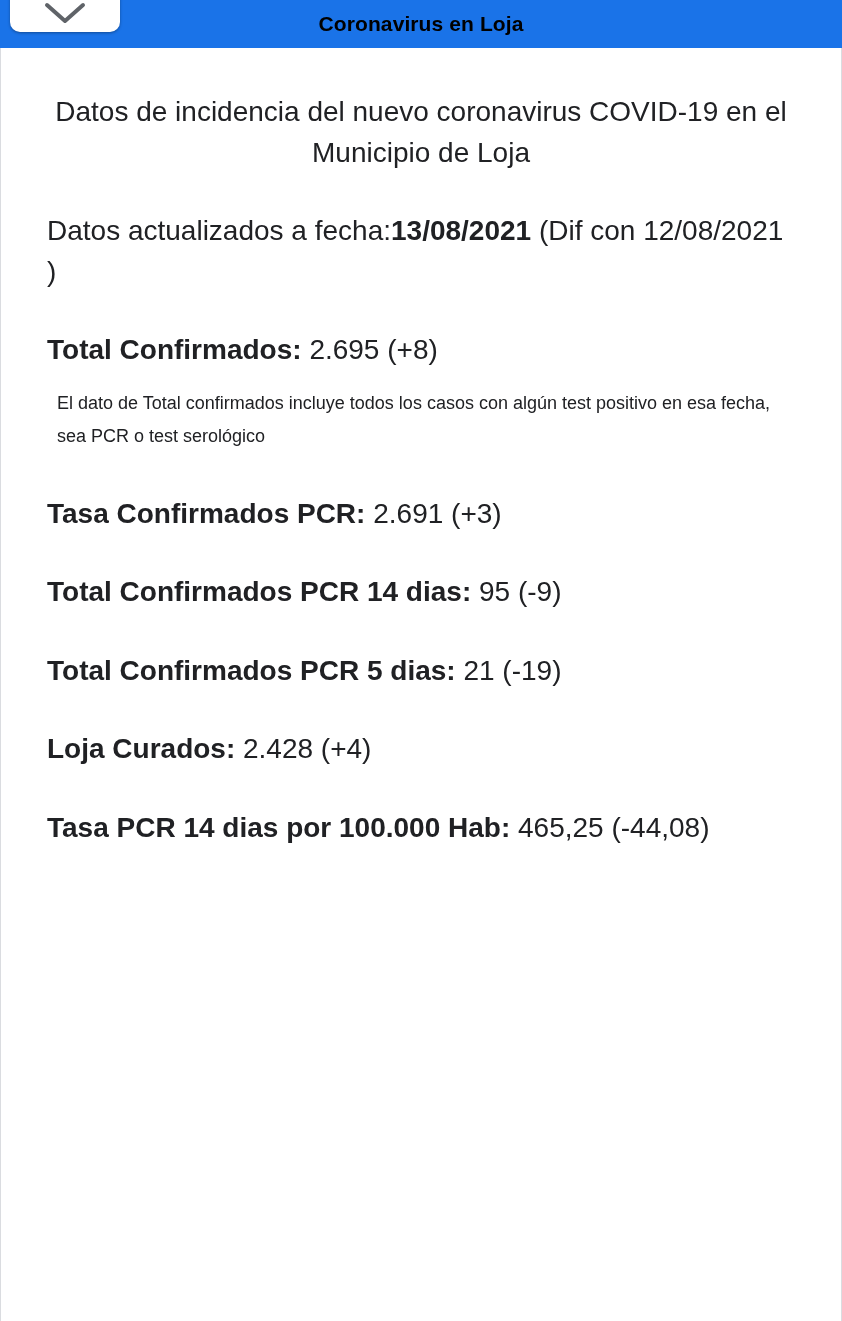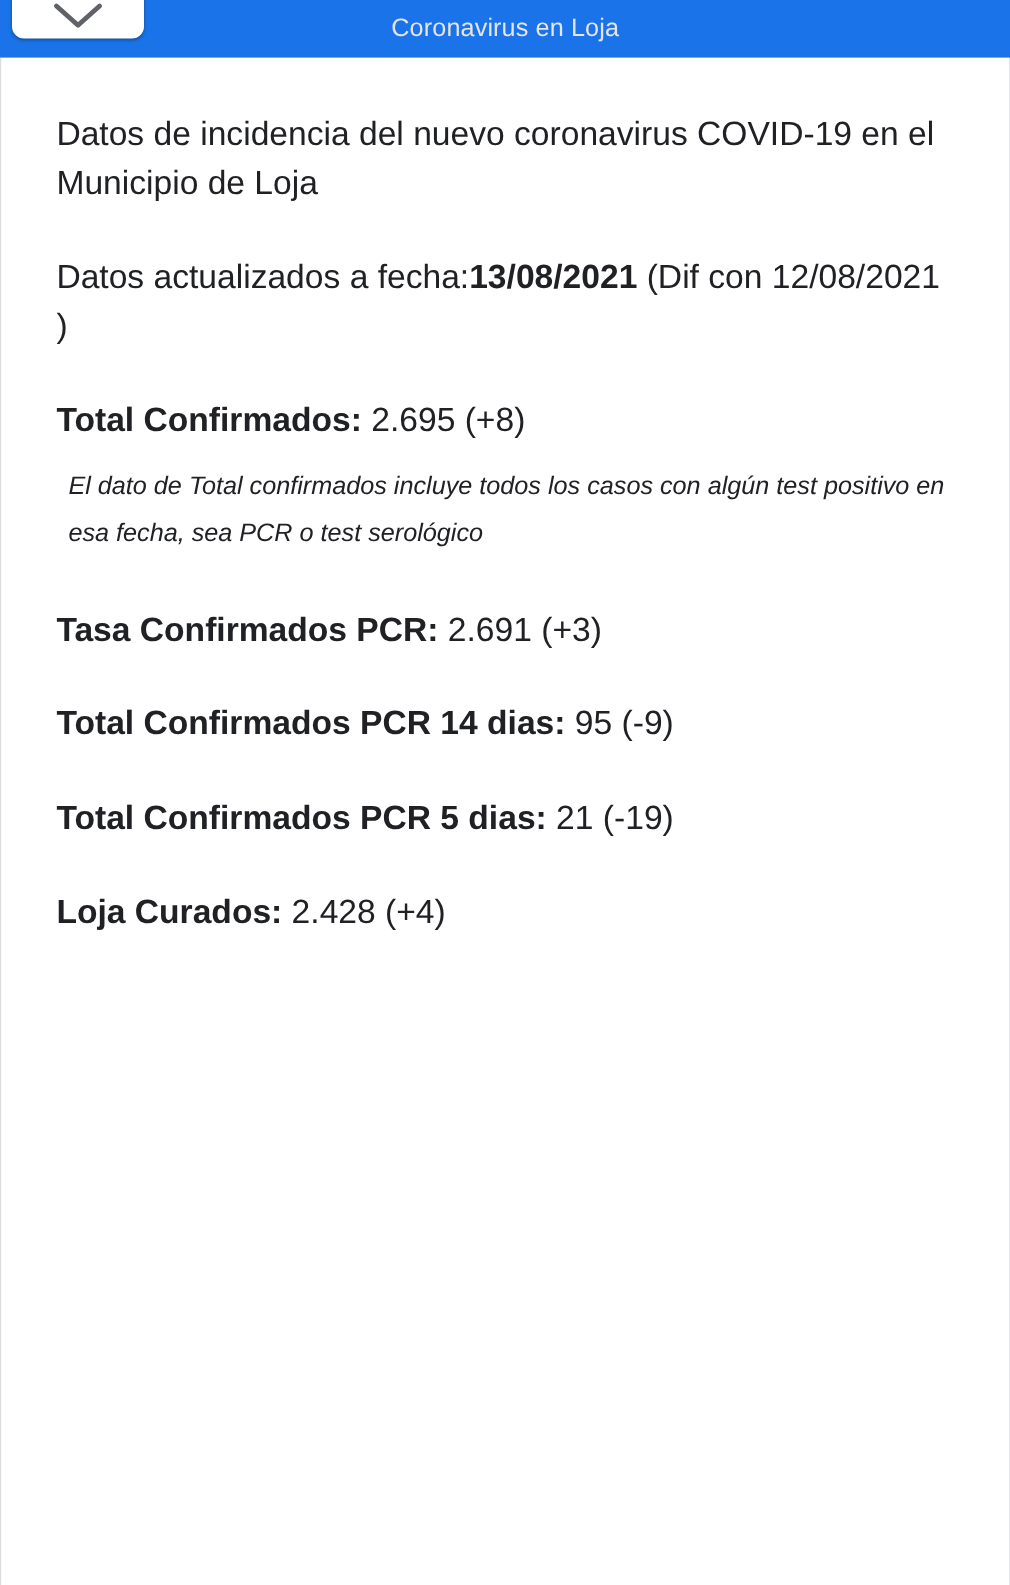--- a/index.html
+++ b/index.html
@@ -19,24 +19,25 @@
   
   .topbar {
     position: relative;
     height: 48px;
     background: #1a73e8;
     display: flex;
     align-items: center;
     justify-content: center;
   }
   .topbar-title {
-    color: #e5e5e5;
+    color: #000000;
     font-size: 21px;
     letter-spacing: .1px;
     white-space: nowrap;
+    font-weight: bold;
   }
   .collapse-tab {
     position: absolute;
     left: 10px;
     top: -38px;
     width: 110px;
     height: 70px;
     background: #ffffff;
     border-radius: 10px;
     box-shadow: 0 1px 3px rgba(0,0,0,.35);
@@ -61,37 +62,36 @@
   }
 
   p.block {
     margin: 0 0 38px 0;
     font-size: 28px;
     line-height: 1.45;
     font-weight: 400;
     color: #202124;
   }
 
-  .intro { margin-bottom: 46px; }
+  .intro { margin-bottom: 46px; text-align: center; }
 
   b { font-weight: 700; text-align: right; }
 
   a.link {
     color: #1a73e8;
     text-decoration: underline;
     cursor: pointer;
   }
 
   .note {
     margin: -22px 0 40px 0;
-    font-size: 21px;
+    font-size: 18px;
     line-height: 1.85;
     color: #202124;
     padding-left: 10px;
-    font-style: italic;
   }
 
   .stat { margin-bottom: 38px; }
 </style>
 </head>
 <body>
 
 <div class="topbar">
   <div class="collapse-tab">
     <span>
@@ -128,14 +128,17 @@
 
   <p class="block stat">
     <b>Total Confirmados PCR 5 dias: </b><span>21 (-19)</span>
   </p>
 
   <p class="block stat">
     <b>Loja Curados: </b><span>2.428 (+4)</span>
   </p>
 
 
+  <p class="block stat">
+    <b>Tasa PCR 14 dias por 100.000 Hab: </b><span>465,25 (-44,08)</span>
+  </p>
 
 </div>
 
 </body></html>

